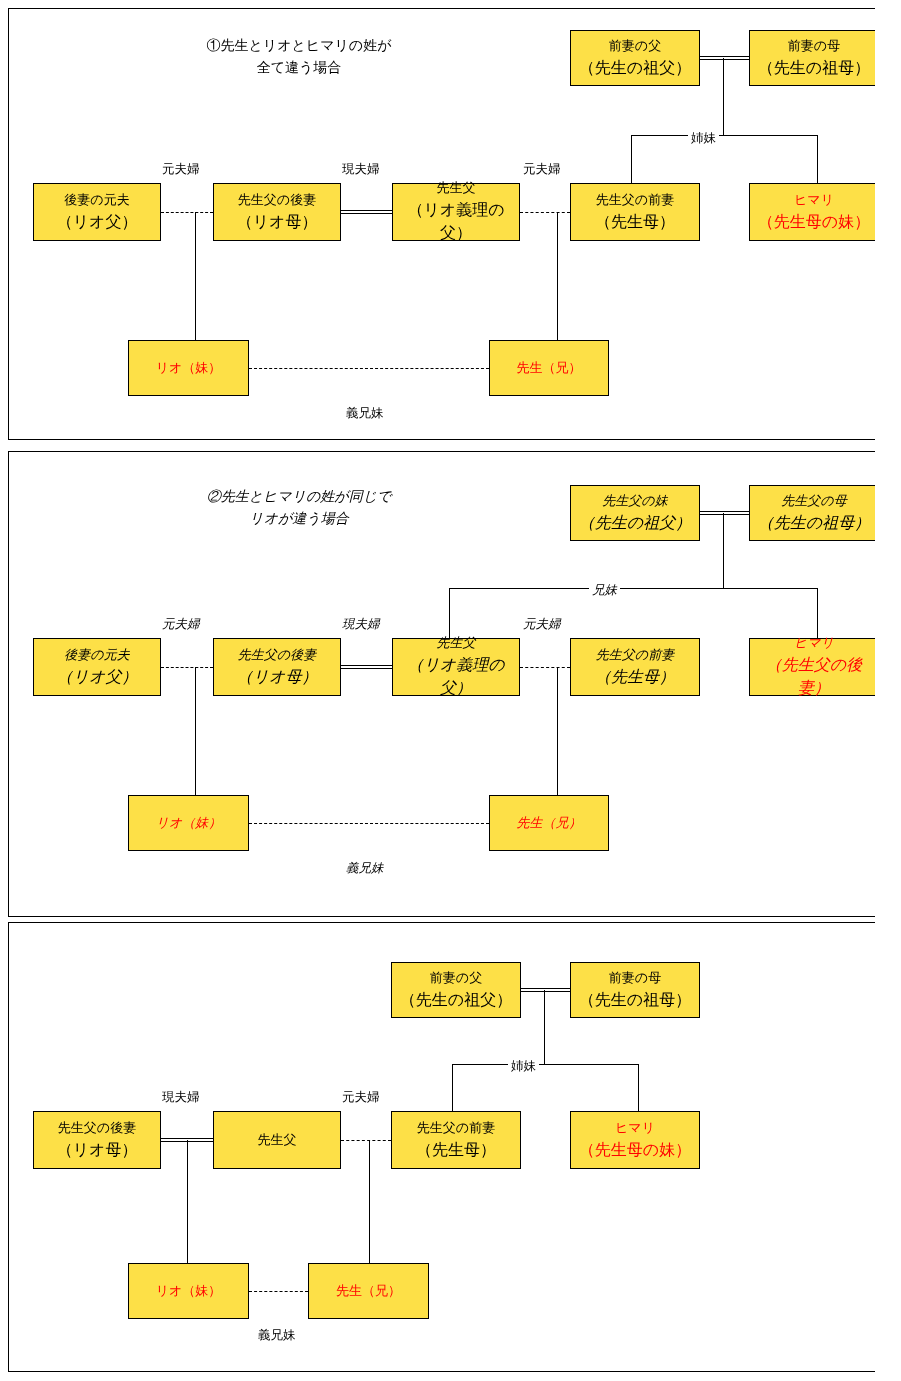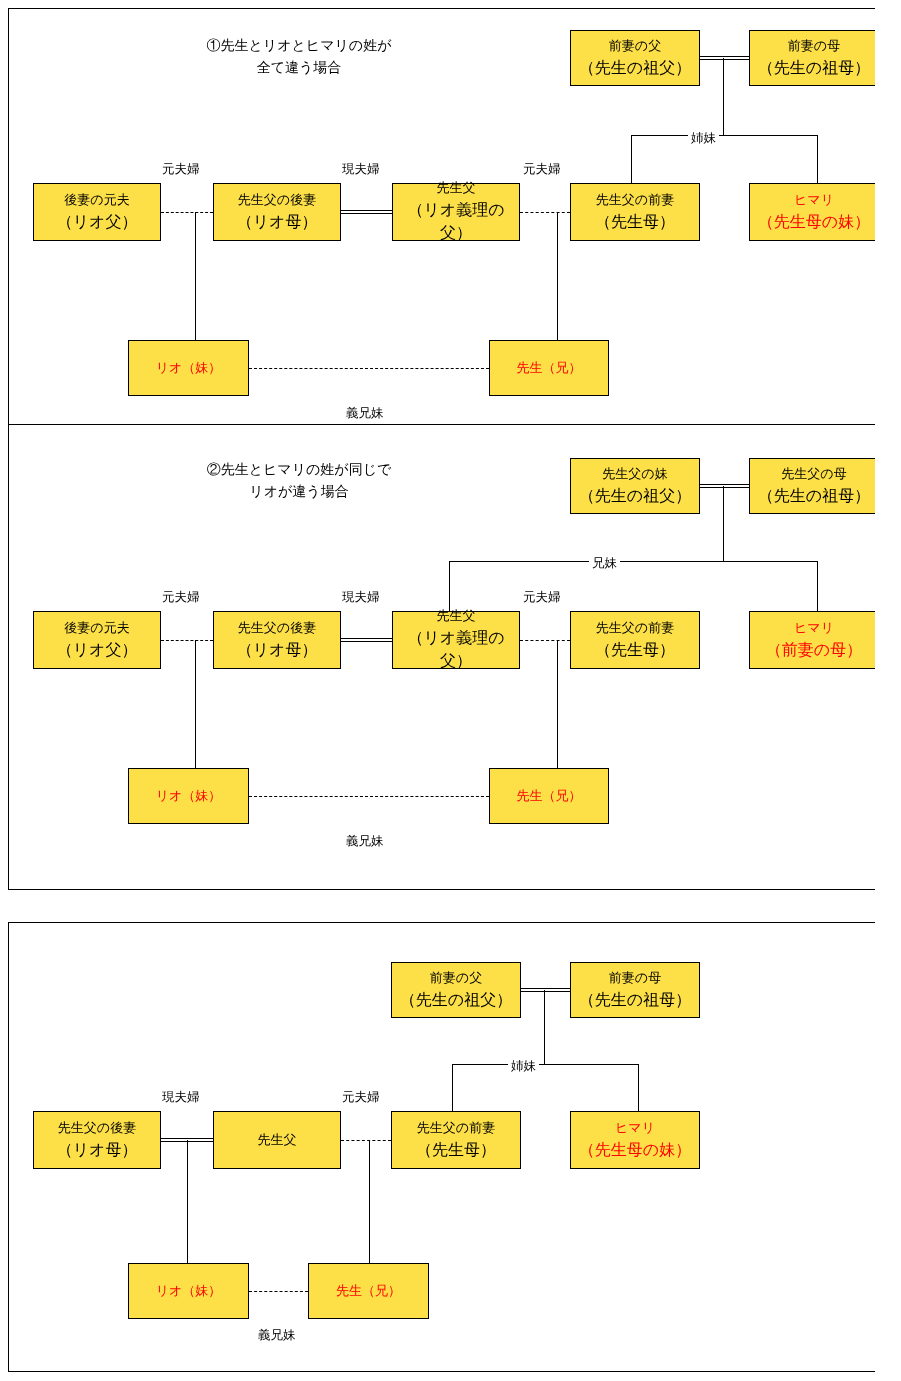--- a/index.html
+++ b/index.html
@@ -20,21 +20,21 @@
   }
   .panel {
     position: absolute;
     left: 8px;
     width: 885px;
     border: 1px solid #000000;
     box-sizing: border-box;
     background: #ffffff;
   }
   #panel1 { top: 8px;   height: 432px; }
-  #panel2 { top: 424px; height: 466px; }
+  #panel2 { top: 451px; height: 466px; font-style: italic; }
   #panel3 { top: 922px; height: 450px; }
 
   .node {
     position: absolute;
     border: 1px solid #000000;
     box-sizing: border-box;
     background: #fde047;
     display: flex;
     flex-direction: column;
     align-items: center;
@@ -196,21 +196,21 @@
     <div class="node" style="left:383px; top:186px; width:128px; height:58px;">
       <span>先生父</span>
       <span class="l2">（リオ義理の父）</span>
     </div>
     <div class="node" style="left:561px; top:186px; width:130px; height:58px;">
       <span>先生父の前妻</span>
       <span class="l2">（先生母）</span>
     </div>
     <div class="node red" style="left:740px; top:186px; width:130px; height:58px;">
       <span>ヒマリ</span>
-      <span class="l2">（前妻の母）</span>
+      <span class="l2">（先生父の後妻）</span>
     </div>
 
     <div class="ln h-dash" style="left:152px; top:215px; width:52px;"></div>
     <div class="label" style="left:150px; top:164px;">元夫婦</div>
 
     <div class="ln h-double" style="left:332px; top:213px; width:51px;"></div>
     <div class="label" style="left:330px; top:164px;">現夫婦</div>
 
     <div class="ln h-dash" style="left:511px; top:215px; width:50px;"></div>
     <div class="label" style="left:511px; top:164px;">元夫婦</div>

